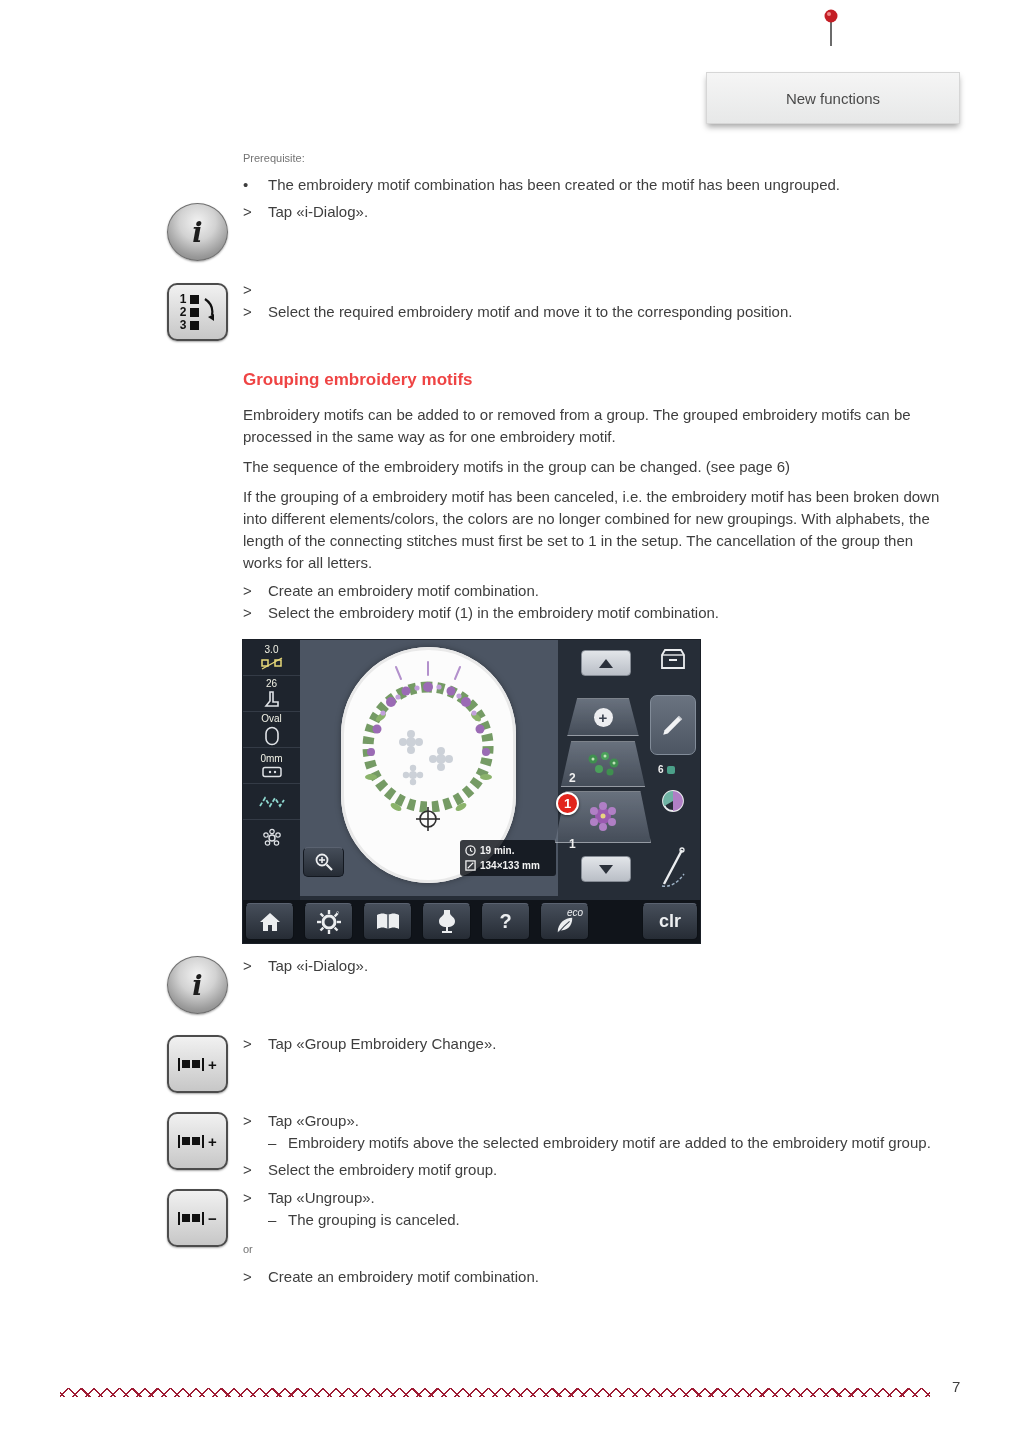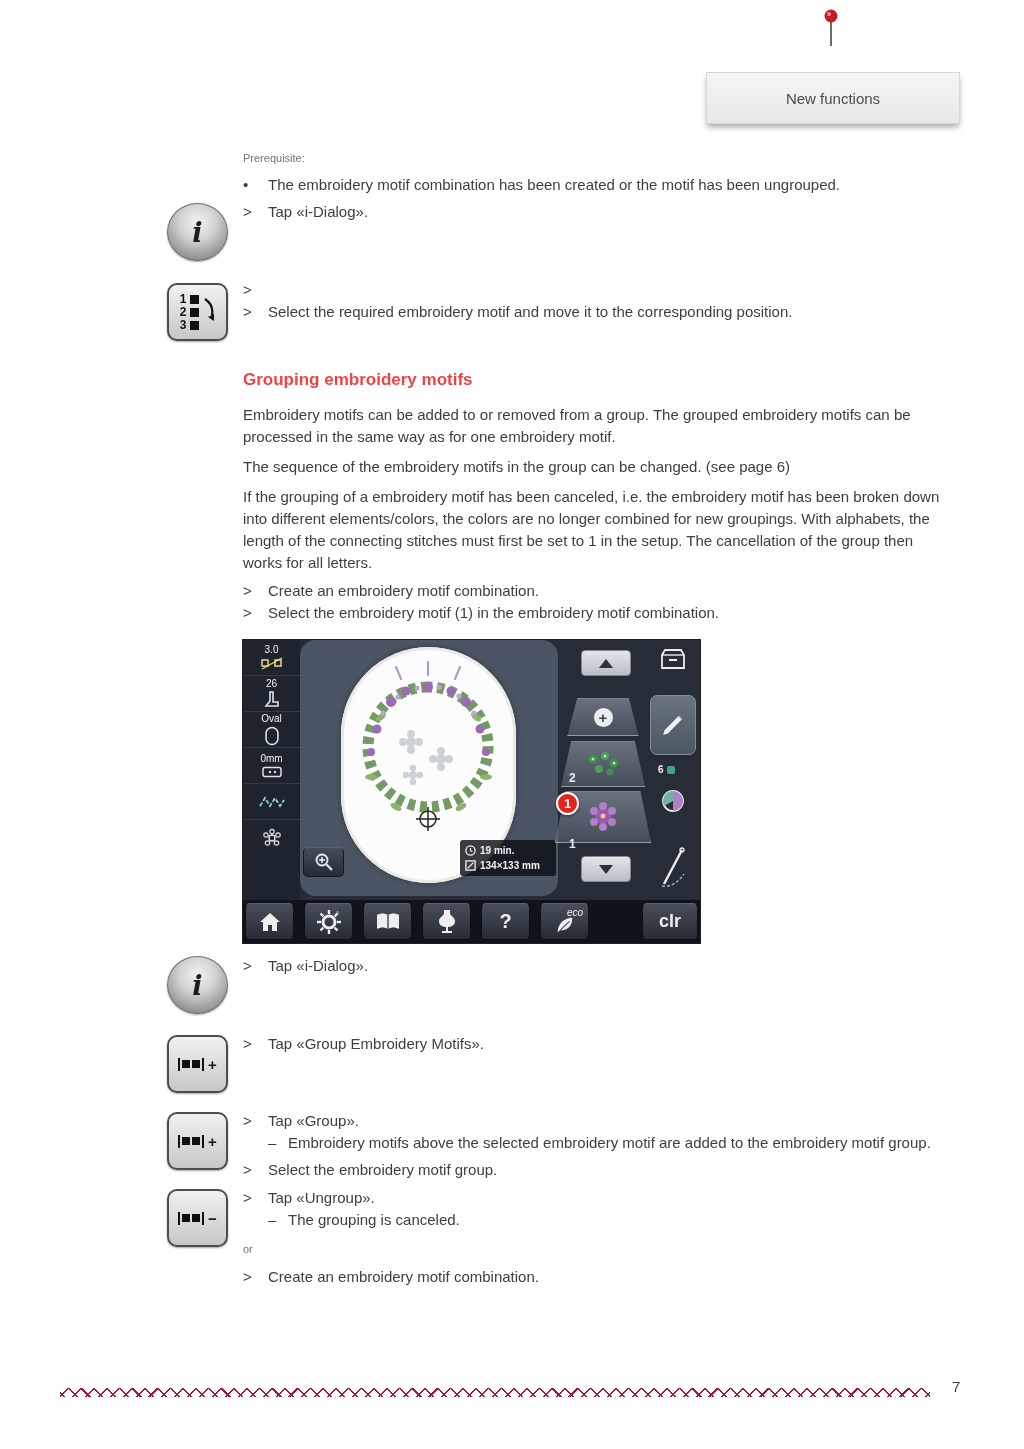--- a/index.html
+++ b/index.html
@@ -42,21 +42,21 @@
   .grp-inner .bar { width:2px; height:13px; background:#101010; }
   .grp-inner .sq { width:8px; height:8px; background:#101010; }
   .grp-inner .sign { font-size:15px; font-weight:bold; color:#101010; margin-left:2px; line-height:1; }
 
   
   .screen { position:absolute; left:243px; top:640px; width:457px; height:303px; background:#262d37; box-shadow:0 0 0 1px #1a1f27; }
   .sb { position:absolute; left:0; top:0; width:57px; height:260px; background:#1e242d; }
   .sb-item { height:36px; border-bottom:1px solid #343b46; display:flex; flex-direction:column; align-items:center; justify-content:center; gap:2px; }
   .sb-item:last-child { border-bottom:none; }
   .sb-val { font-size:10px; color:#f2f2e6; line-height:11px; }
-  .canvas { position:absolute; left:57px; top:0; width:258px; height:256px; background:#4c5563;border-radius:16px; }
+  .canvas { position:absolute; left:57px; top:0; width:258px; height:256px; background:#4c5563; }
   .hoop { position:absolute; left:41px; top:7px; width:175px; height:236px; background:#fcfcfc;
           border-radius:88px; box-shadow:inset 0 0 0 3px #e9e9e9, 0 0 6px rgba(0,0,0,.35); }
   .zoom-btn { position:absolute; left:3px; top:207px; width:41px; height:30px; border-radius:5px;
           background:linear-gradient(#454d59,#262c35); border:1px solid #131820; border-top-color:#5a6270;
           display:flex; align-items:center; justify-content:center; }
   .info { position:absolute; right:2px; top:200px; width:96px; background:rgba(12,16,22,.82); border-radius:3px; padding:3px 5px; }
   .info-row { display:flex; align-items:center; gap:4px; color:#f2f2f2; font-size:10px; font-weight:bold; line-height:15px; }
 
   .layers { position:absolute; left:312px; top:0; width:96px; height:260px; }
   .scroll-btn { position:absolute; left:26px; width:50px; height:26px; border-radius:4px;
@@ -459,21 +459,21 @@
         <span class="bar"></span>
           <span class="sq"></span>
           <span class="sq"></span>
           <span class="bar"></span>
         <span class="sign">+</span>
       </div>
     </div>
   </div>
   <div class="row" style="top:1033px">
     <span class="marker">&gt;</span>
-    <span>Tap «Group Embroidery Motifs».</span>
+    <span>Tap «Group Embroidery Change».</span>
   </div>
 
   <div class="m-icon" style="top:1112px">
     <div class="sq-btn">
       <div class="grp-inner">
         <span class="bar"></span>
           <span class="sq"></span>
           <span class="sq"></span>
           <span class="bar"></span>
         <span class="sign">+</span>

